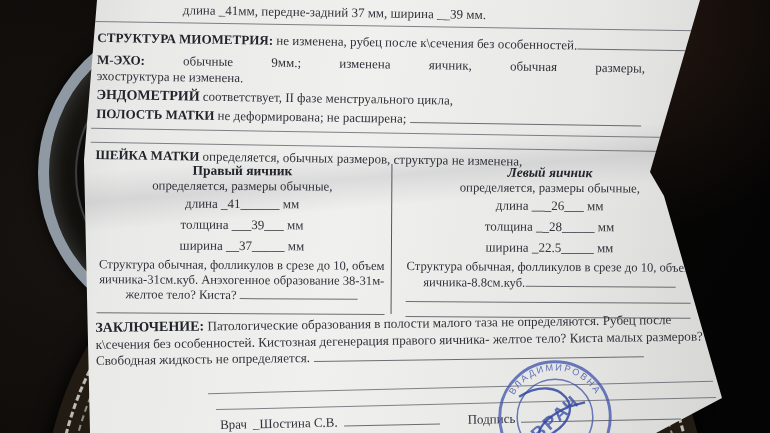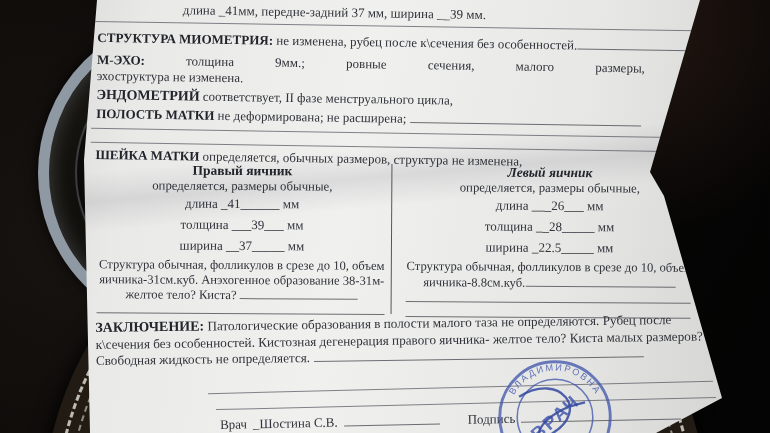--- a/index.html
+++ b/index.html
@@ -75,25 +75,25 @@
       <div class="rule" style="left:95px;top:21px;width:602px;"></div>
 
       <div class="ink rowflex" style="left:98px;top:30px;width:594px;">
         <span class="b">СТРУКТУРА МИОМЕТРИЯ:</span>&nbsp;
         <span class="t">не изменена, рубец после к\сечения без особенностей.</span>
         <span class="grow"></span>
       </div>
 
       <div class="ink rowflex" style="left:98px;top:52px;width:548px;justify-content:space-between;">
         <span class="b">М-ЭХО:</span>
-        <span class="t">толщина</span>
+        <span class="t">обычные</span>
         <span class="t">9мм.;</span>
-        <span class="t">ровные</span>
-        <span class="t">сечения,</span>
-        <span class="t">малого</span>
+        <span class="t">изменена</span>
+        <span class="t">яичник,</span>
+        <span class="t">обычная</span>
         <span class="t">размеры,</span>
       </div>
       <div class="ink" style="left:98px;top:68px;">эхоструктура не изменена.</div>
 
       <div class="ink" style="left:98px;top:87px;">
         <span class="b" style="font-size:14px;">ЭНДОМЕТРИЙ</span>
         <span class="t">соответствует, II фазе менструального цикла,</span>
       </div>
 
       <div class="ink rowflex" style="left:98px;top:106px;width:545px;">

